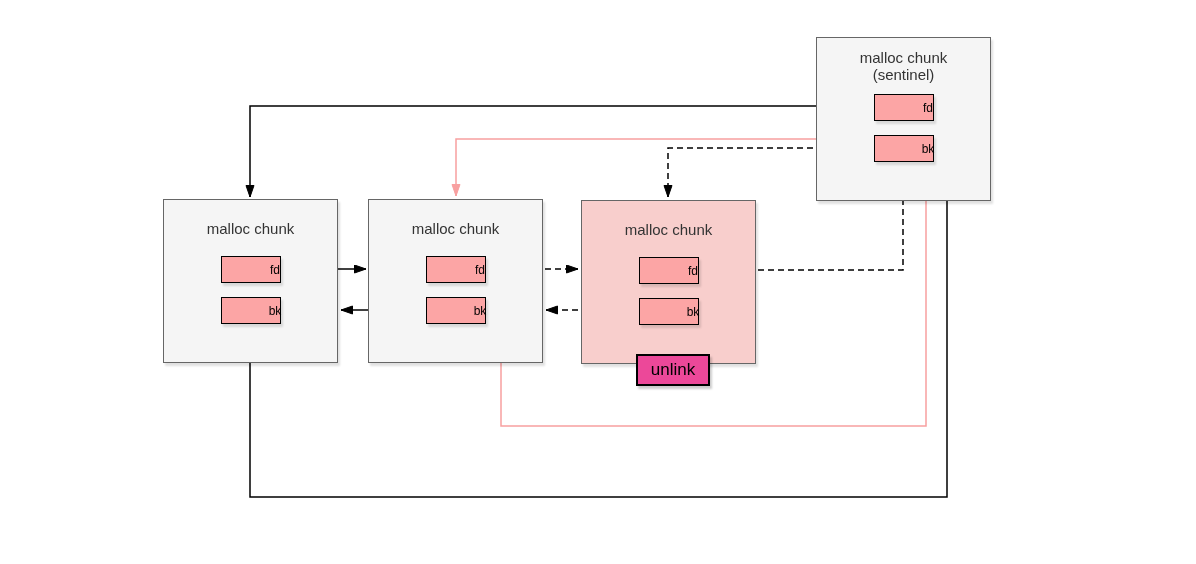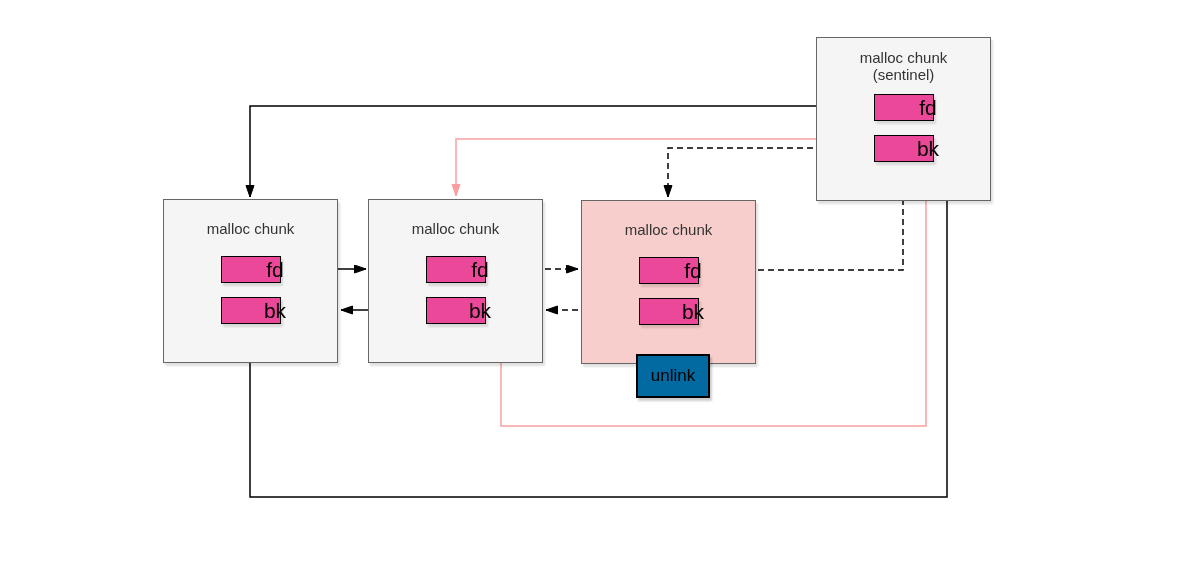--- a/index.html
+++ b/index.html
@@ -46,39 +46,39 @@
     justify-content: center;
     font-size: 15px;
     line-height: 17px;
     color: #333333;
   }
   .field {
     position: absolute;
     left: 57px;
     width: 60px;
     height: 27px;
-    background: #ec4899;
+    background: #fca5a5;
     border: 1.5px solid #000000;
     box-sizing: border-box;
     display: flex;
     align-items: center;
     justify-content: center;
-    font-size: 21px;
+    font-size: 12px;
     color: #000000;
     box-shadow: 2px 3px 2px rgba(0,0,0,0.12);
     padding-left: 48px;
   }
   .field.fd { top: 56px; }
   .field.bk { top: 97px; text-align: right; }
 
   .unlink-label {
     position: absolute;
     left: 636px; top: 354px;
-    width: 74px; height: 44px;
-    background: #0369a1;
+    width: 74px; height: 32px;
+    background: #ec4899;
     border: 2px solid #000000;
     box-sizing: border-box;
     display: flex;
     align-items: center;
     justify-content: center;
     font-size: 17px;
     color: #000000;
     box-shadow: 2px 3px 2px rgba(0,0,0,0.2);
   }
 </style>

